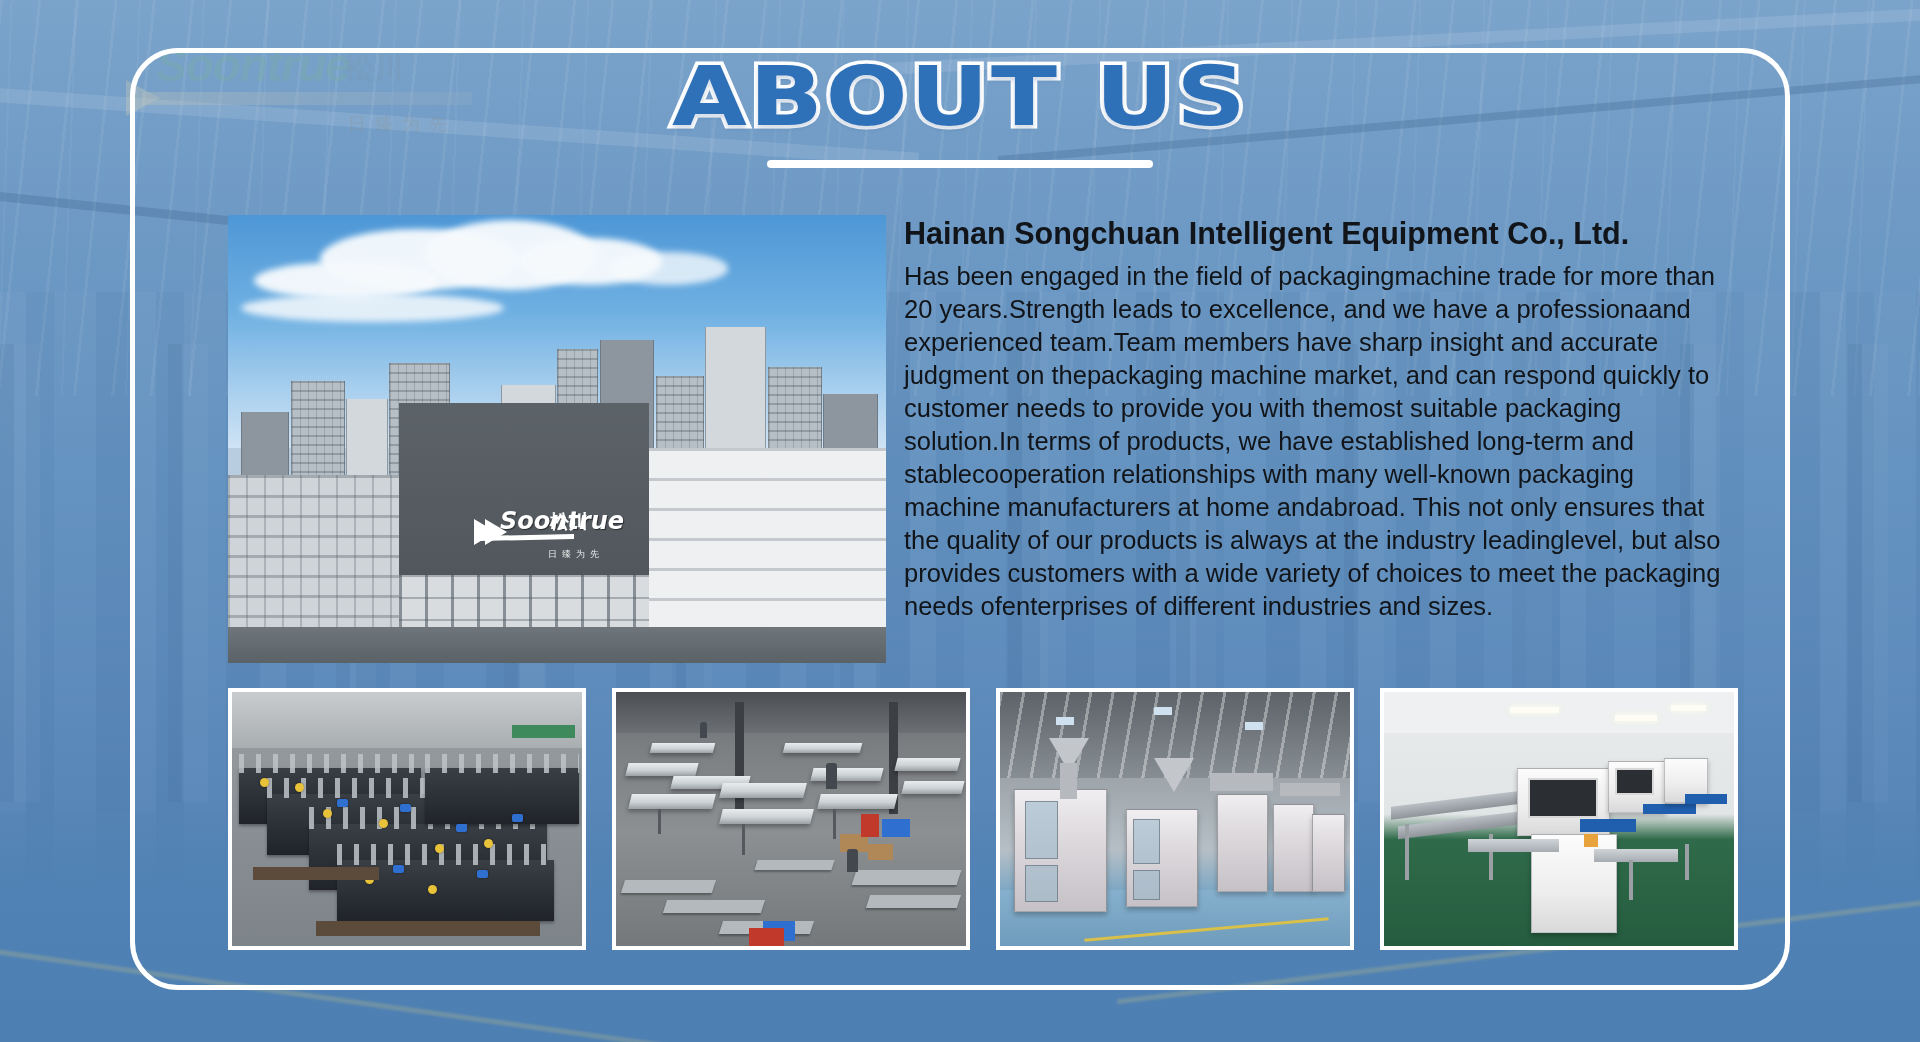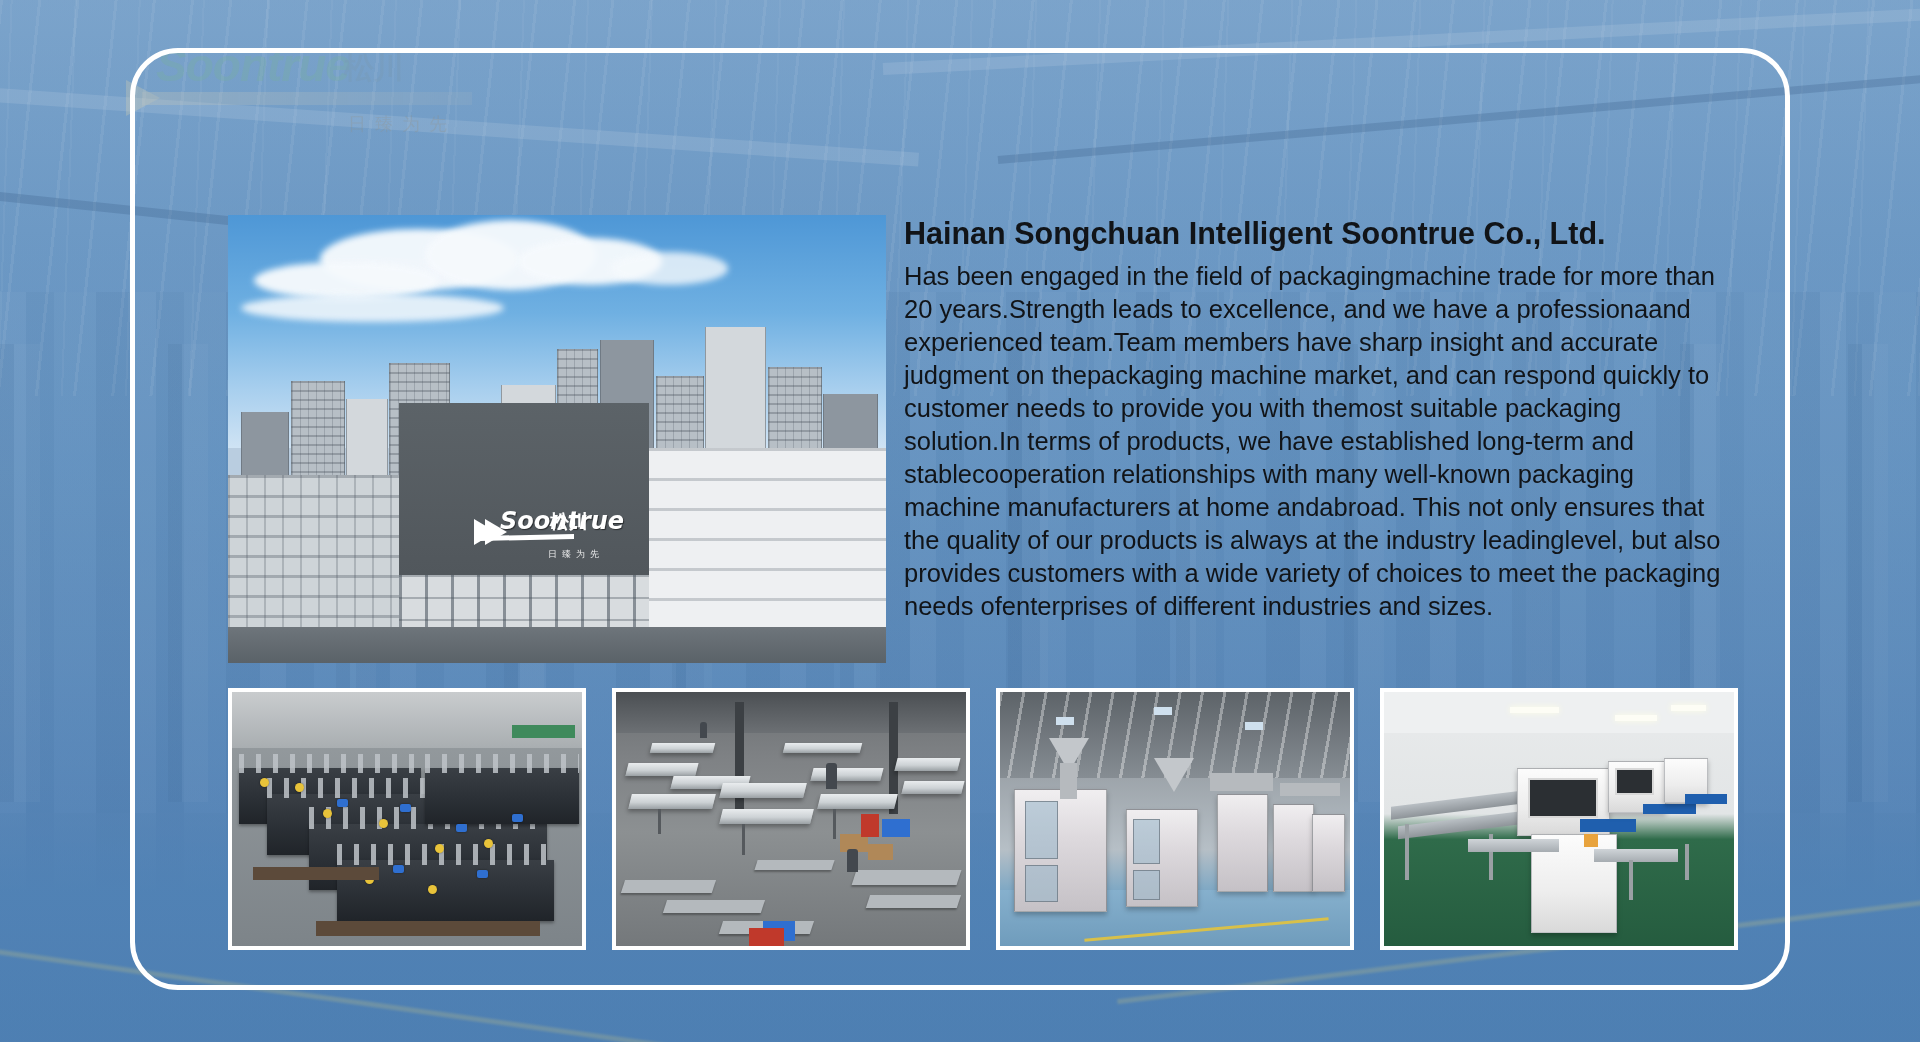--- a/index.html
+++ b/index.html
@@ -459,20 +459,24 @@
   <div class="watermark">
     <div class="wm-chev"></div>
     <div class="wm-bar"></div>
     <div class="wm-text">Soontrue</div>
     <div class="wm-cn">松川</div>
     <div class="wm-sub">日臻为先</div>
   </div>
 
   <div class="frame"></div>
 
+  <div class="title-wrap">
+    <div class="title">ABOUT US</div>
+    <div class="title-rule"></div>
+  </div>
 
   <div class="main-row">
 
     <div class="hero-photo">
       <div class="sky">
         <div class="cloud c1"></div>
         <div class="cloud c2"></div>
         <div class="cloud c3"></div>
         <div class="cloud c4"></div>
         <div class="cloud c5"></div>
@@ -504,21 +508,21 @@
           <div class="sign-bar"></div>
           <div class="sign-sub">日臻为先</div>
         </div>
         <div class="bldg-lower"></div>
       </div>
 
       <div class="ground"></div>
     </div>
 
     <div class="text-col">
-      <h2 class="company-name">Hainan Songchuan Intelligent Soontrue Co., Ltd.</h2>
+      <h2 class="company-name">Hainan Songchuan Intelligent Equipment Co., Ltd.</h2>
       <p class="company-desc">Has been engaged in the field of packagingmachine trade for more than 20 years.Strength leads to excellence, and we have a professionaand experienced team.Team members have sharp insight and accurate judgment on thepackaging machine market, and can respond quickly to customer needs to provide you with themost suitable packaging solution.In terms of products, we have established long-term and stablecooperation relationships with many well-known packaging machine manufacturers at home andabroad. This not only ensures that the quality of our products is always at the industry leadinglevel, but also provides customers with a wide variety of choices to meet the packaging needs ofenterprises of different industries and sizes.</p>
     </div>
   </div>
 
   <div class="thumbs">
 
     <div class="thumb">
       <div class="t1-bg"></div>
       <div class="t1-wall"></div>
       <div class="t1-green"></div>

